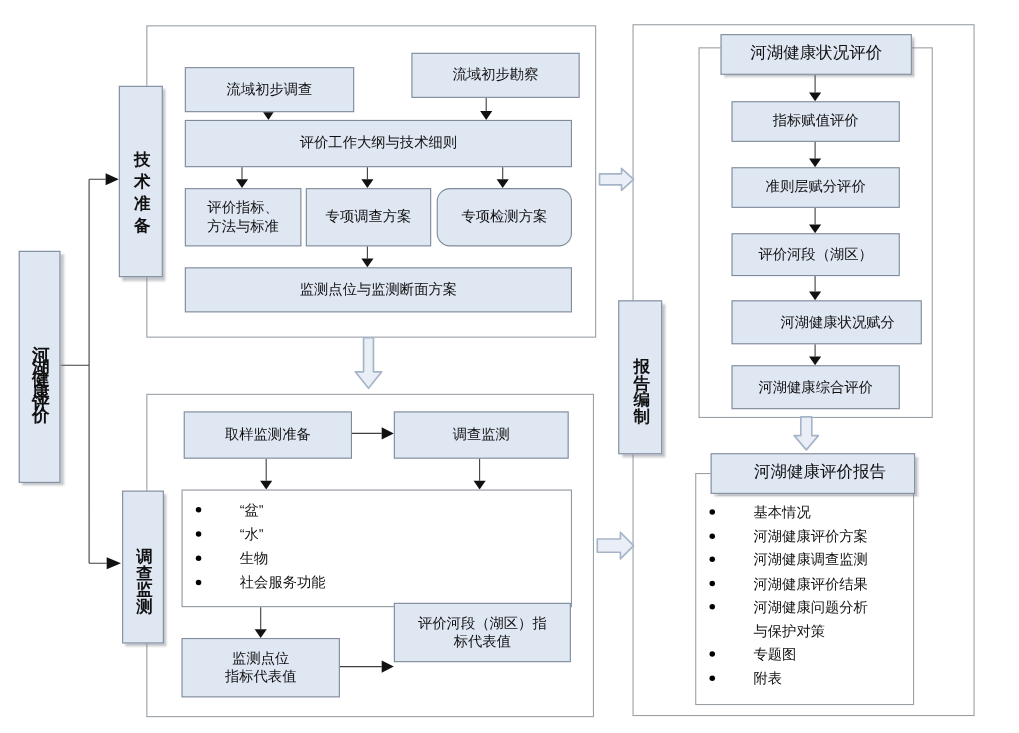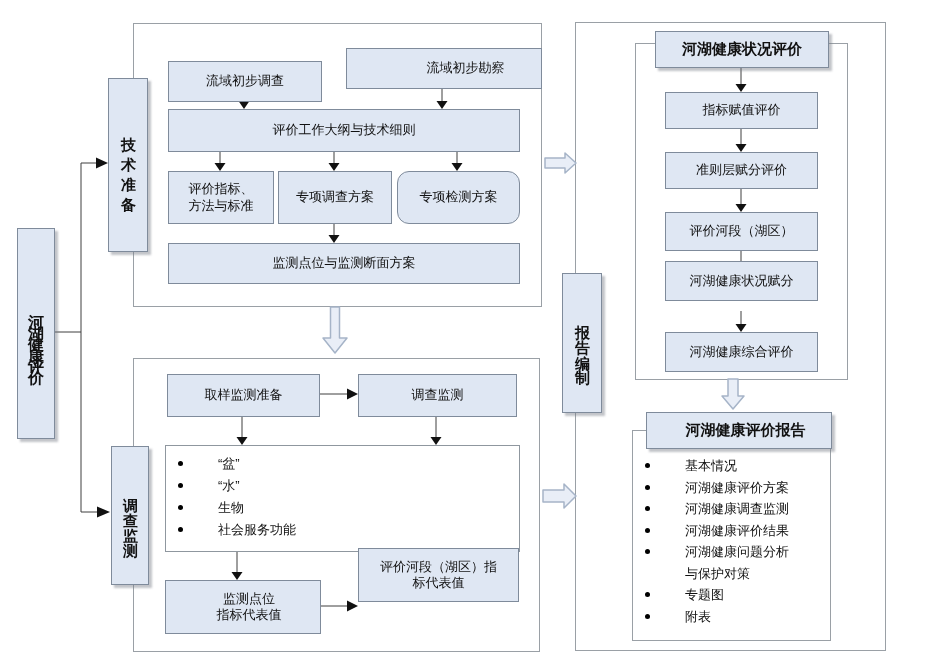--- a/index.html
+++ b/index.html
@@ -9,58 +9,58 @@
   }
   .container{position:absolute;border:1px solid #9aa0a6;background:#ffffff;z-index:1;}
   #overlay{position:absolute;left:0;top:0;z-index:2;}
   .box{
     position:absolute;border:1px solid #7f8b9b;background:#dfe7f3;z-index:3;
     display:flex;align-items:center;justify-content:center;text-align:center;
     font-size:13px;line-height:1.25;white-space:pre-line;
   }
   .white-box{position:absolute;border:1px solid #8f979f;background:#ffffff;z-index:3;}
   .header-box{
-    font-size:15px;font-weight:bold;z-index:4;
+    font-size:15px;font-weight:normal;z-index:4;
     box-shadow:3px 3px 2px rgba(120,125,135,0.45);
   }
   .vlabel{
     font-weight:bold;z-index:4;box-shadow:3px 3px 2px rgba(120,125,135,0.45);
     writing-mode:vertical-rl;text-orientation:upright;font-size:15px;
   }
   
   #c-tech {left:133px;top:23px; width:407px;height:282px;}
   #c-sm   {left:133px;top:358px;width:405px;height:292px;}
   #c-right{left:575px;top:22px; width:309px;height:627px;}
   #c-inner1{left:635px;top:43px; width:211px;height:335px;}
   #c-inner2{left:632px;top:430px;width:197px;height:209px;}
   
   #root-box {left:17px; top:228px;width:36px;height:209px;font-size:16px;letter-spacing:11px;}
   #lbl-tech {left:108px;top:78px; width:38px;height:172px;letter-spacing:20px;}
   #lbl-sm   {left:111px;top:446px;width:36px;height:137px;letter-spacing:15px;}
   #lbl-rep  {left:562px;top:273px;width:38px;height:138px;letter-spacing:15px;}
   
   #b-survey      {left:168px;top:48px; width:152px;height:39px;margin-top:13px;}
-  #b-recon       {left:346px;top:48px; width:151px;height:39px;padding-left:43px;}
+  #b-recon       {left:374px;top:48px; width:151px;height:39px;}
   #b-outline     {left:168px;top:109px;width:350px;height:41px;}
   #b-indicators  {left:168px;top:171px;width:104px;height:51px;}
   #b-survey-plan {left:278px;top:171px;width:112px;height:51px;}
   #b-detect-plan {left:397px;top:171px;width:121px;height:51px;border-radius:12px;}
   #b-monitor-plan{left:168px;top:243px;width:350px;height:39px;}
   
   #b-sampling {left:167px;top:374px;width:151px;height:41px;}
   #b-surveymon{left:358px;top:374px;width:157px;height:41px;}
   #b-cats     {left:165px;top:445px;width:353px;height:105px;}
-  #b-repvalue {left:165px;top:580px;width:142px;height:52px;padding-left:12px;}
+  #b-repvalue {left:165px;top:580px;width:142px;height:52px;}
   #b-secrep   {left:358px;top:548px;width:159px;height:52px;}
   
   #h-status{left:655px;top:31px; width:172px;height:35px;}
   #s1{left:665px;top:92px; width:151px;height:35px;}
   #s2{left:665px;top:152px;width:151px;height:35px;}
   #s3{left:665px;top:212px;width:151px;height:37px;}
-  #s4{left:665px;top:261px;width:151px;height:38px;}
+  #s4{left:665px;top:273px;width:151px;height:38px;padding-left:20px;}
   #s5{left:665px;top:332px;width:151px;height:38px;}
   #h-report{left:646px;top:412px;width:171px;height:35px;padding-left:13px;}
   
   ul.blist{list-style:none;margin:0;padding:0;position:absolute;z-index:4;}
   ul.blist li{position:relative;padding-left:53px;white-space:pre-line;}
   ul.blist li::before{
     content:"";position:absolute;left:13px;top:8px;width:5px;height:5px;
     border-radius:50%;background:#000;
   }
   #cats-list{left:165px;top:453px;width:340px;font-size:13px;}

